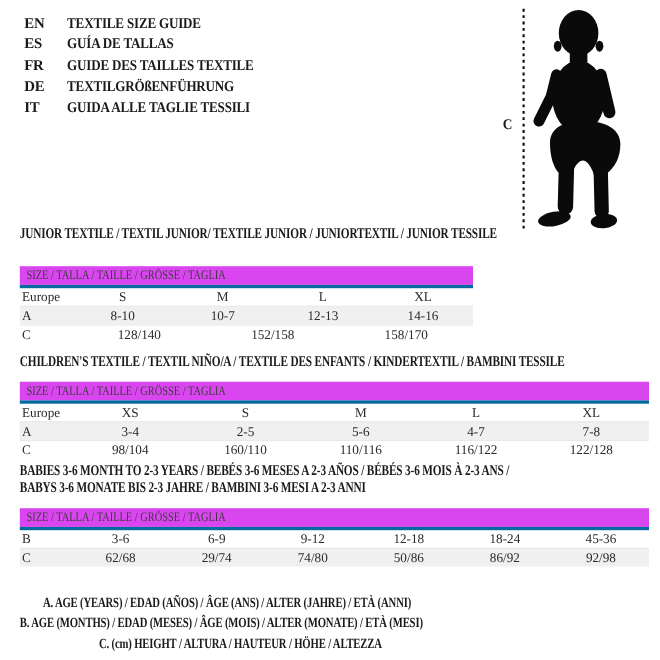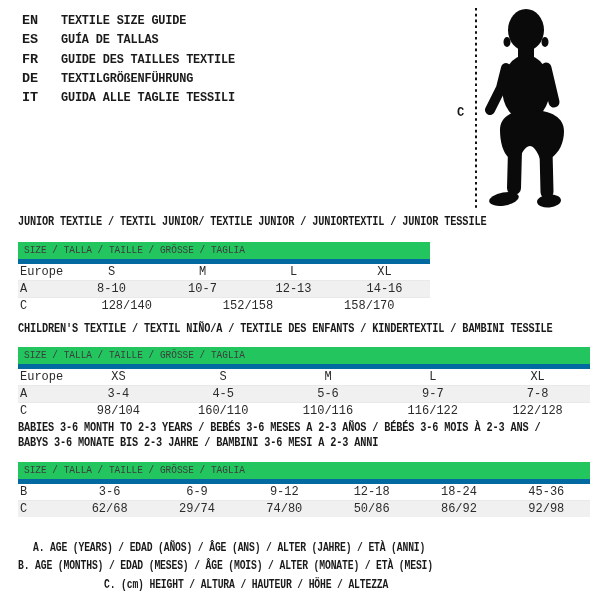--- a/index.html
+++ b/index.html
@@ -1,17 +1,17 @@
 <!DOCTYPE html>
 <html><head>
 <meta charset="utf-8">
 <style>
   html,body{margin:0;padding:0;background:#fff;}
   .page{position:relative;width:600px;height:600px;background:#fff;overflow:hidden;
-        font-family:Liberation Mono, monospace;color:#1a1a1a;}
+        font-family:Liberation Serif, serif;color:#1a1a1a;}
 
   
   .lang-list{position:absolute;left:22px;top:11px;font-weight:700;font-size:13.5px;
              line-height:19.3px;letter-spacing:-0.2px;}
   .lang-row{display:flex;}
   .lang-code{width:39px;}
   .cond-lang{display:inline-block;transform:scaleX(0.88);transform-origin:0 50%;white-space:nowrap;}
 
   
   .figure{position:absolute;left:450px;top:0;width:150px;height:215px;}
@@ -19,34 +19,34 @@
   .height-label{position:absolute;left:7px;top:105px;font-weight:700;font-size:13.5px;
                 transform:scaleX(0.9);transform-origin:0 0;}
 
   
   .cond{display:inline-block;transform:scaleX(0.76);transform-origin:0 0;white-space:nowrap;}
   .cond-bar{display:inline-block;transform:scaleX(0.80);transform-origin:0 50%;white-space:nowrap;}
 
   
   .tbl-title{position:absolute;left:18px;font-weight:700;font-size:13.5px;line-height:14.6px;
              letter-spacing:-0.2px;}
-  .tt1{top:215px;}
+  .tt1{top:205px;}
   .tt2{top:322px;}
   .tt3{top:421px;}
 
   
   .tbl{position:absolute;left:18px;}
   .t1{top:242px;width:412px;}
   .t2{top:347px;width:572px;}
   .t3{top:462px;width:572px;}
-  .size-bar{height:17px;line-height:17px;background:#22c55e;padding-left:6px;
+  .size-bar{height:17px;line-height:17px;background:#d946ef;padding-left:6px;
             font-size:11.8px;color:#3d3d3d;}
   .row{display:flex;height:16px;line-height:16px;font-size:12px;color:#2b2b2b;
        border-top:1px solid #e9e9e9;}
-  .row:first-child{border-top:5px solid #0369a1;}
+  .row:first-child{border-top:3px solid #0369a1;}
   .row.alt{background:#f0f0f0;}
   .row .lbl{width:46px;padding-left:2px;}
   .row .cell{flex:1;text-align:center;}
 
   
   .footnotes{position:absolute;left:18px;top:539px;font-weight:700;font-size:12.8px;
              line-height:18.4px;letter-spacing:-0.2px;text-align:center;}
 </style>
 </head>
 <body>
@@ -146,23 +146,23 @@
           <span class="lbl">Europe</span>
           <span class="cell">XS</span>
           <span class="cell">S</span>
           <span class="cell">M</span>
           <span class="cell">L</span>
           <span class="cell">XL</span>
         </div>
         <div class="row alt">
           <span class="lbl">A</span>
           <span class="cell">3-4</span>
-          <span class="cell">4-5</span>
+          <span class="cell">2-5</span>
           <span class="cell">5-6</span>
-          <span class="cell">9-7</span>
+          <span class="cell">4-7</span>
           <span class="cell">7-8</span>
         </div>
         <div class="row">
           <span class="lbl">C</span>
           <span class="cell">98/104</span>
           <span class="cell">160/110</span>
           <span class="cell">110/116</span>
           <span class="cell">116/122</span>
           <span class="cell">122/128</span>
         </div>

